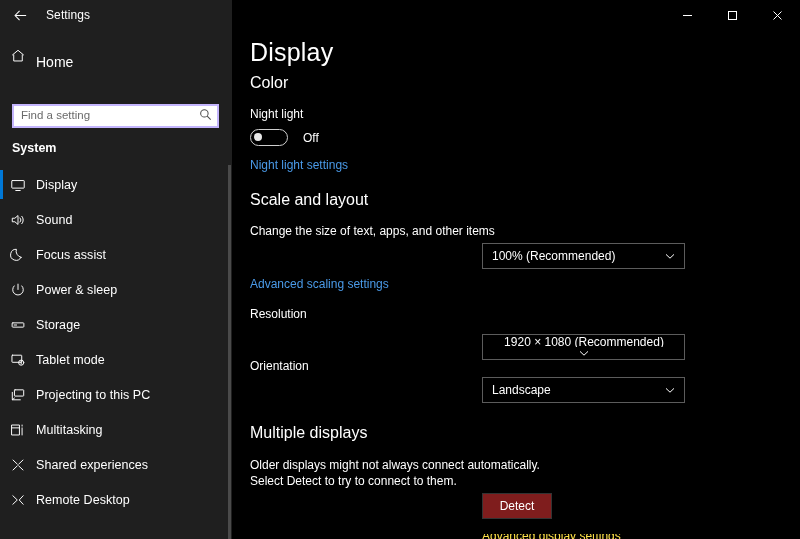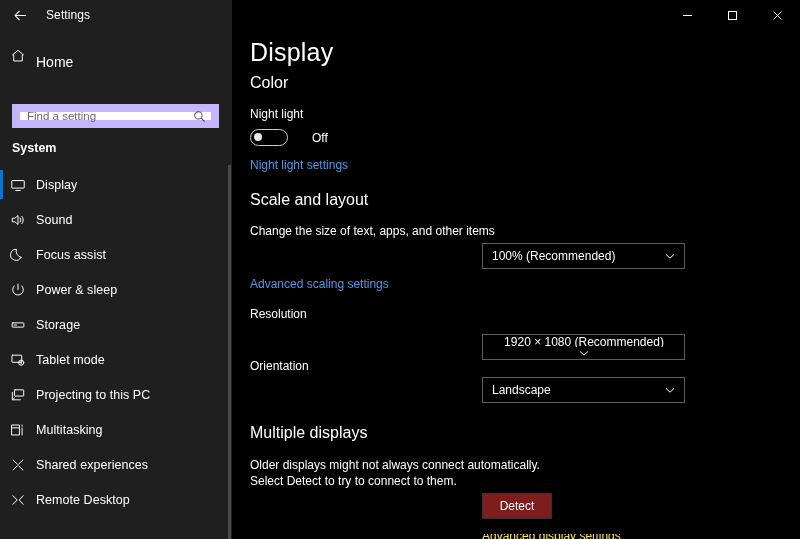--- a/index.html
+++ b/index.html
@@ -102,23 +102,23 @@
   }
 
   .search-wrap {
     position: absolute;
     top: 74px; left: 12px;
     width: 207px; height: 24px;
   }
   .search-box {
     width: 207px; height: 24px;
     background: #ffffff;
-    border: 8px solid #c4b5fd;
-    display: flex;
-    align-items: center;
+    border: 2px solid #c4b5fd;
+    display: flex;
+    align-items: flex-start;
     padding: 0 4px 0 7px;
   }
   .search-box input {
     flex: 1;
     border: none;
     outline: none;
     background: transparent;
     font-family: "Liberation Sans", sans-serif;
     font-size: 11.5px;
     color: #333333;
@@ -235,21 +235,21 @@
     cursor: pointer;
   }
   .toggle .knob {
     position: absolute;
     left: 3px; top: 3px;
     width: 8px; height: 8px;
     border-radius: 50%;
     background: #e8e8e8;
   }
   .toggle-state {
-    margin-left: 24px;
+    margin-left: 15px;
     font-size: 12px;
     color: #ffffff;
   }
 
   
   .dd {
     position: absolute;
     left: 250px;
     width: 203px;
     height: 26px;

